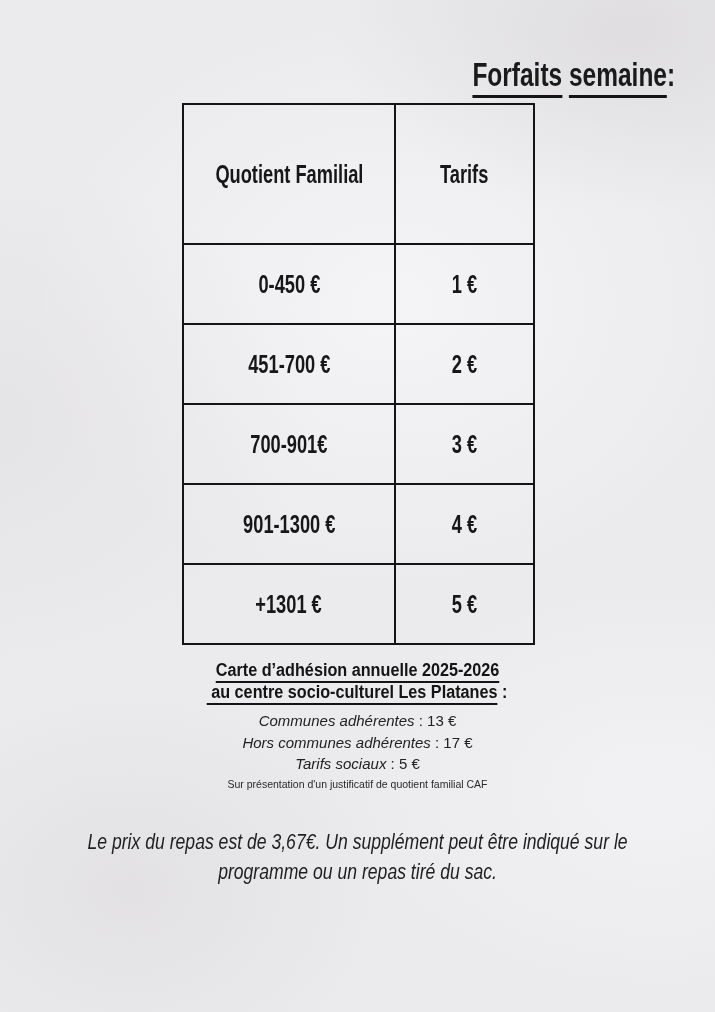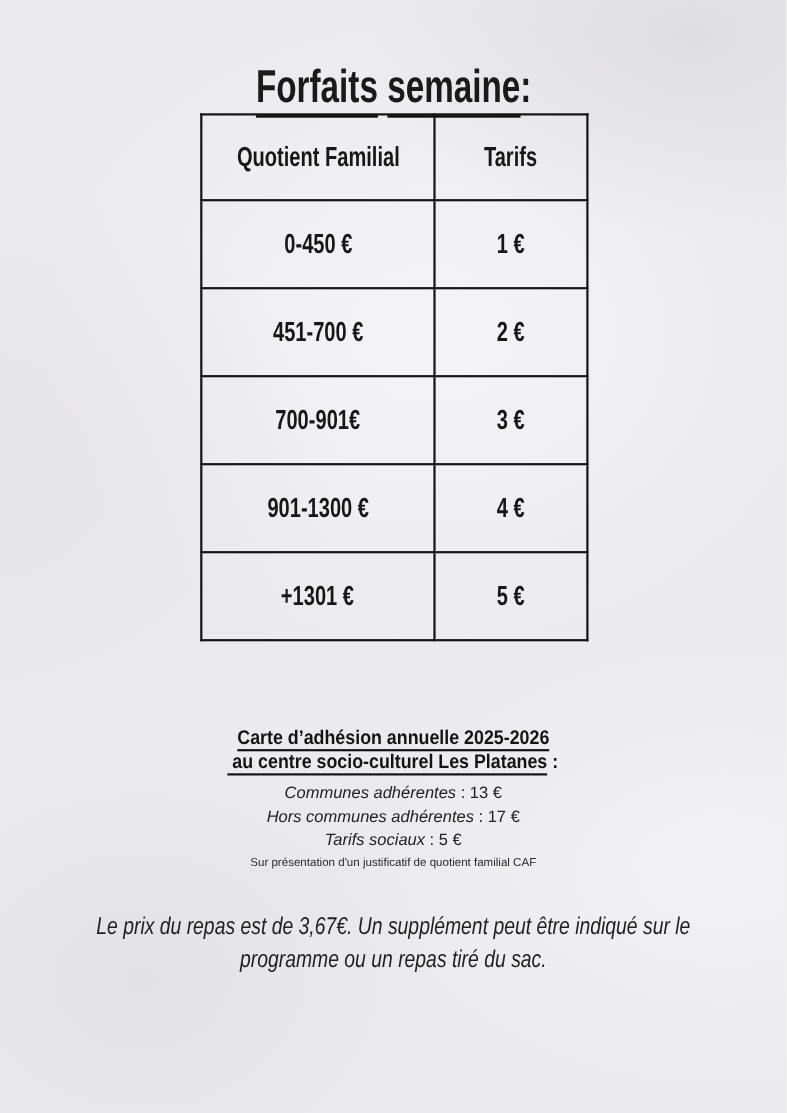--- a/index.html
+++ b/index.html
@@ -11,32 +11,32 @@
       radial-gradient(ellipse 420px 260px at 88% 3%, rgba(213,211,214,0.55), rgba(213,211,214,0) 70%),
       radial-gradient(ellipse 500px 380px at -5% 42%, rgba(221,219,221,0.45), rgba(221,219,221,0) 70%),
       radial-gradient(ellipse 380px 300px at 18% 88%, rgba(218,216,219,0.5), rgba(218,216,219,0) 70%),
       radial-gradient(ellipse 520px 420px at 55% 30%, rgba(248,247,249,0.7), rgba(248,247,249,0) 70%),
       radial-gradient(ellipse 460px 300px at 92% 78%, rgba(246,245,247,0.6), rgba(246,245,247,0) 70%);
     overflow:hidden;
     color:#1a1a1a;
     font-family:"Liberation Sans","DejaVu Sans",sans-serif;
   }
   
-  .title{position:absolute;left:0;right:0;top:55px;text-align:center;font-size:42px;font-weight:bold;}
+  .title{position:absolute;left:0;right:0;top:55px;text-align:right;font-size:34px;font-weight:bold;}
   .title-inner{display:inline-block;transform:scaleX(0.72);white-space:nowrap;}
   .u{border-bottom:3px solid #141414;padding-bottom:2px;}
   
   .tariff-table{position:absolute;left:182px;top:103px;width:351px;border-collapse:collapse;table-layout:fixed;}
   .tariff-table col.c1{width:212px;}
   .tariff-table col.c2{width:139px;}
   .tariff-table th,.tariff-table td{
     border:2px solid #141414;text-align:center;vertical-align:middle;
     font-weight:bold;font-size:25px;padding:0;color:#171717;
   }
-  .tariff-table tr.head{height:78px;}
+  .tariff-table tr.head{height:140px;}
   .tariff-table tr.data{height:80px;padding-left:26px;}
   .cell-inner{display:inline-block;transform:scaleX(0.73);white-space:nowrap;}
   
   .membership{position:absolute;left:0;right:0;top:659px;text-align:center;}
   .m-head{font-size:18px;font-weight:bold;line-height:22px;color:#141414;}
   .m-head-inner{display:inline-block;transform:scaleX(0.9);white-space:nowrap;}
   .mu{border-bottom:2px solid #141414;padding-bottom:1px;}
   .m-items{margin-top:7px;font-size:15px;line-height:21.5px;color:#222;}
   .item-label{font-style:italic;}
   .item-value{font-style:normal;}

